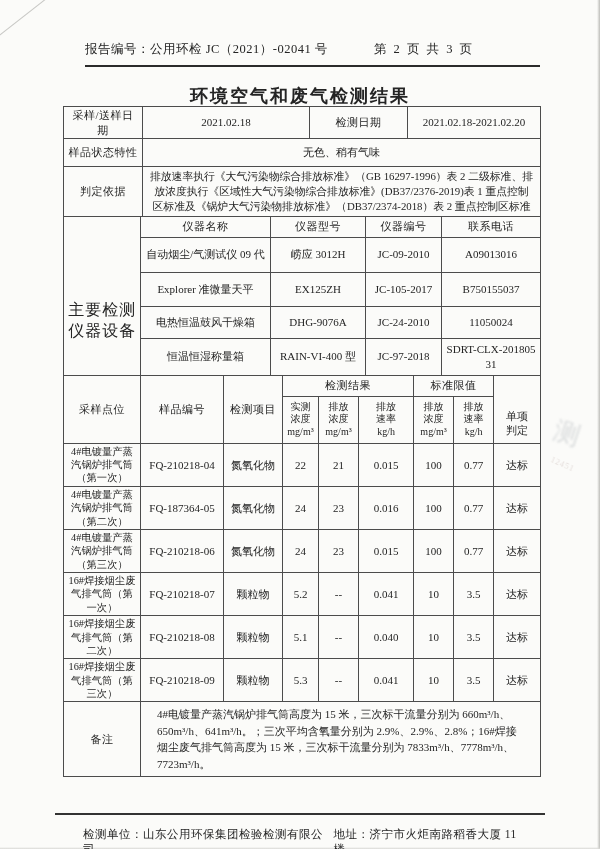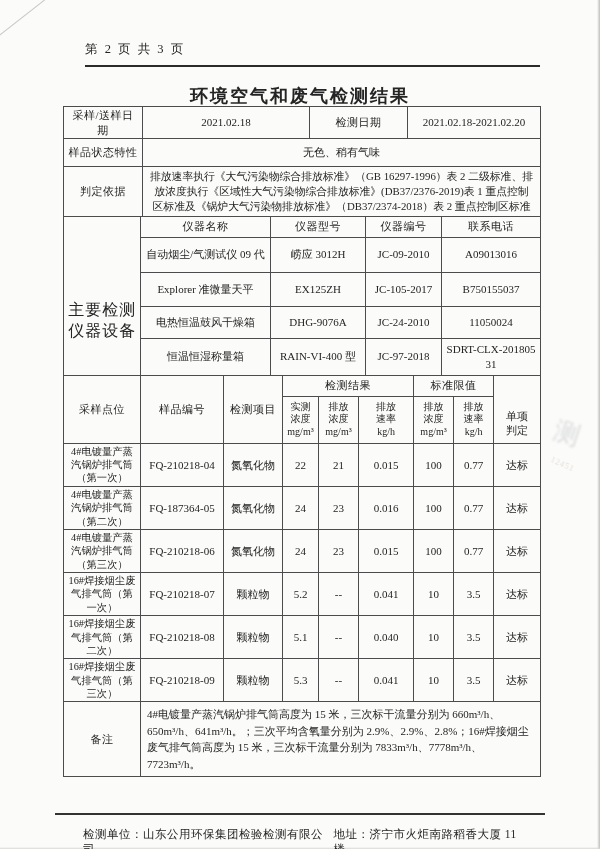--- a/index.html
+++ b/index.html
@@ -46,40 +46,41 @@
   .vlabel span{display:inline-block;width:4.4em;font-size:16px;letter-spacing:1px;margin-top:48px;}
   .break-all{word-break:break-all;}
   .r-grp td{height:18px;}
   .r-sub td{height:44px;font-size:10px;line-height:1.25;padding:1px 1px;}
   .hdr-name{display:inline-block;max-width:2.3em;}
   .hdr-wrap2{display:inline-block;max-width:2.3em;font-size:11px;margin-top:28px;}
   .r-data td{height:38px;}
   .r-data2 td{height:40px;}
   .point-cell{font-size:10.3px;line-height:1.3;padding:1px 2px;margin-top:16px;}
   .r-remark td{height:64px;}
-  .remark-text{text-align:left;padding:4px 6px;font-size:11px;line-height:1.5;}
+  .remark-text{text-align:left;padding:4px 16px;font-size:11px;line-height:1.5;}
 
   
   .doc-footer{position:absolute;left:55px;top:813px;width:490px;
     border-top:2px solid #333;padding-top:11px;font-size:11.5px;}
   .doc-footer .row{display:flex;justify-content:space-between;
     padding:1px 14px 1px 28px;letter-spacing:.5px;}
 </style>
 </head>
 <body>
 
 <div class="corner-line"></div>
 <div class="edge-right"></div>
 <div class="edge-bottom"></div>
 <div class="stamp-fragment">
   <span class="s1">测</span>
     <span class="s2">12451</span>
 </div>
 
 <div class="doc-header">
+  <span>报告编号：公用环检 JC（2021）-02041 号</span>
   <span class="page-info">第 2 页 共 3 页</span>
 </div>
 <div class="doc-title">环境空气和废气检测结果</div>
 
 <div class="sheet">
 
   <table>
     <colgroup>
         <col style="width:79px">
         <col style="width:167px">

